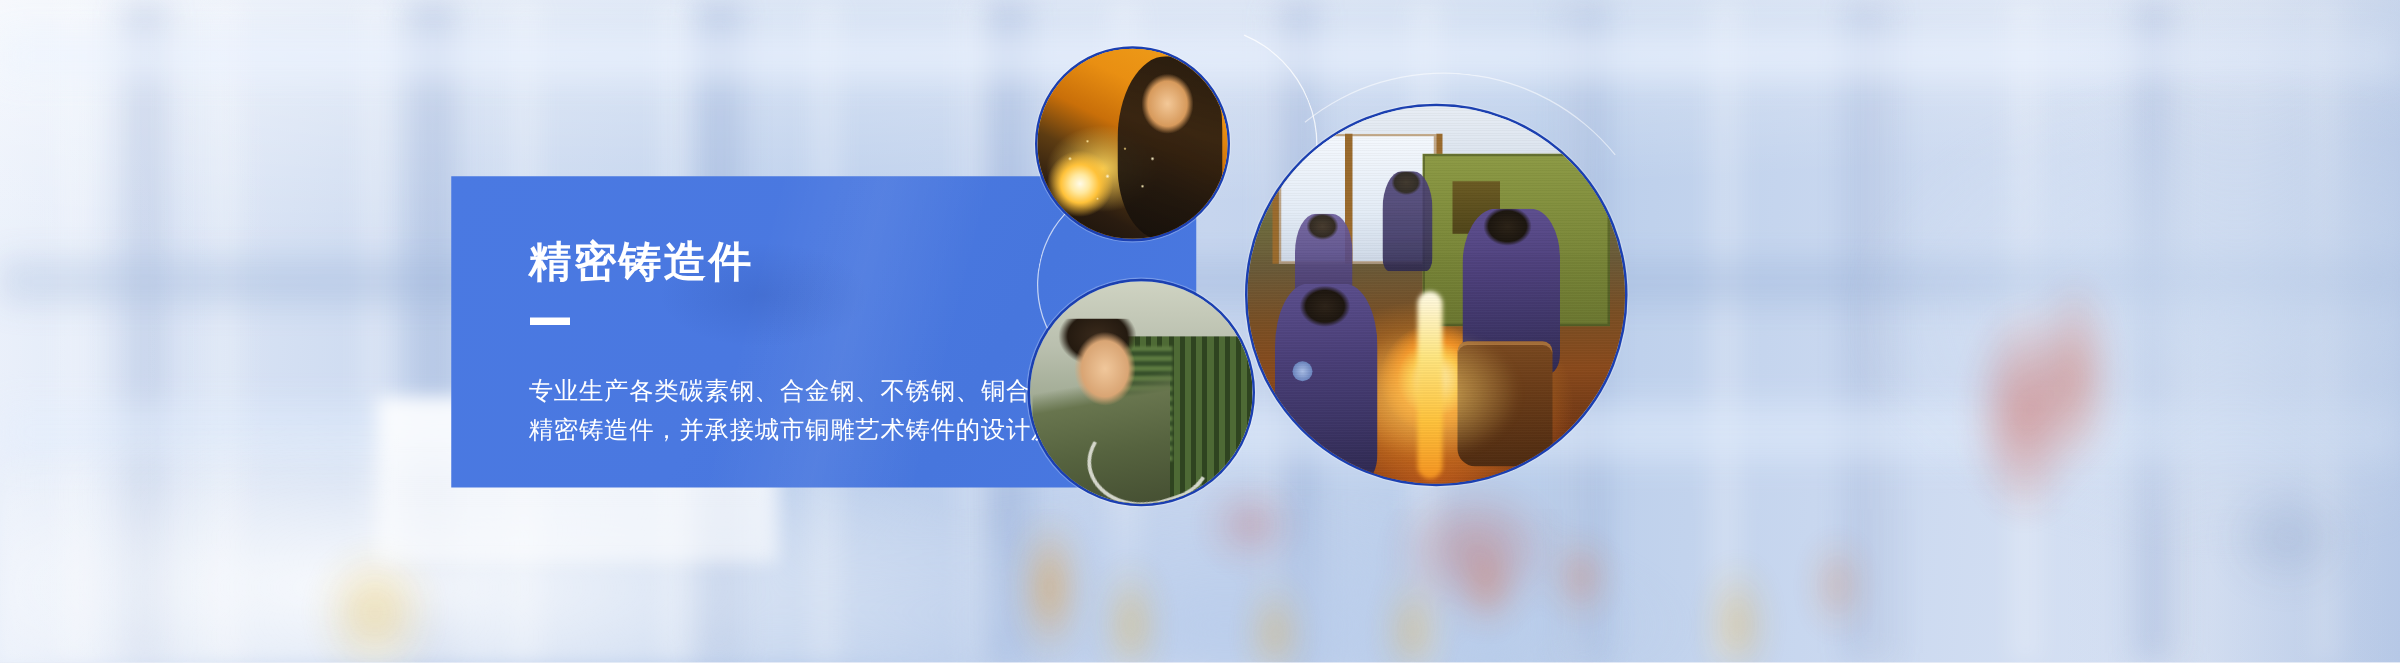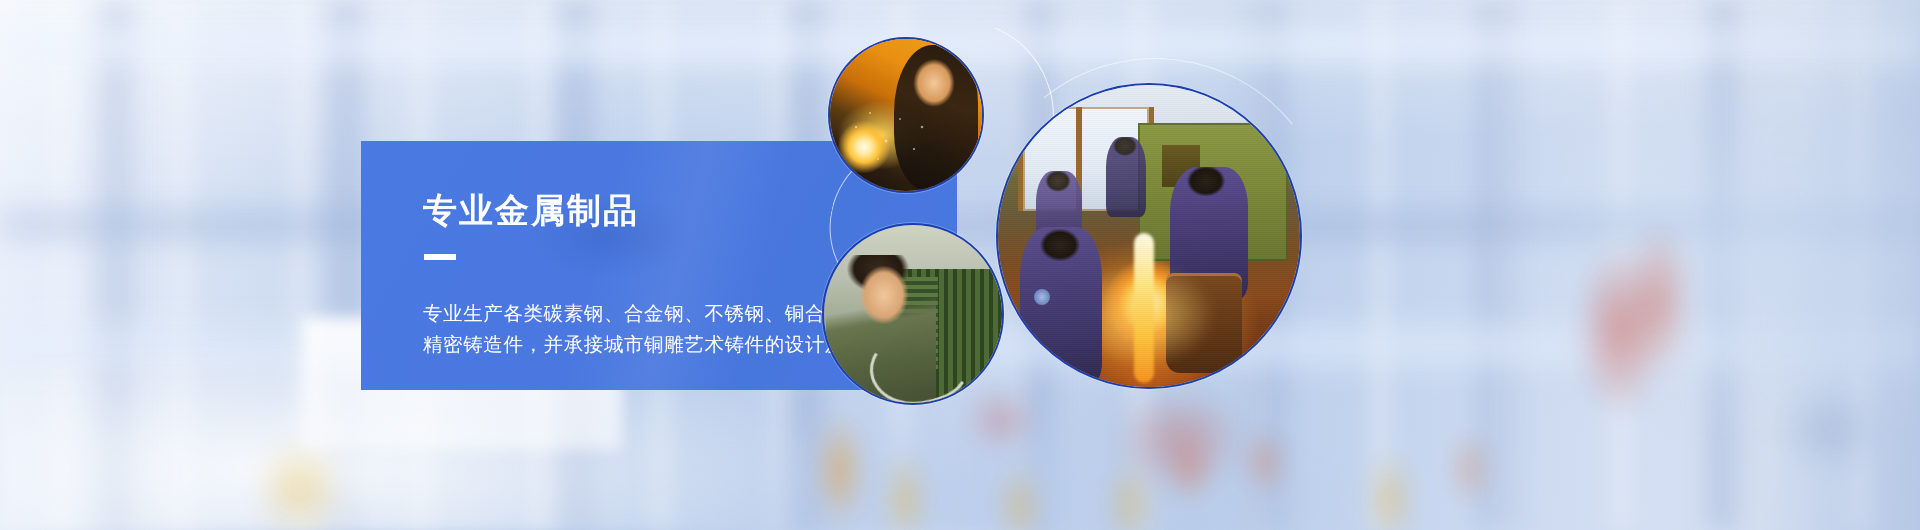--- a/index.html
+++ b/index.html
@@ -319,21 +319,21 @@
   <div class="bg-layer bg-beams"></div>
   <div class="bg-layer bg-floor"></div>
   <div class="bg-layer bg-accents"></div>
   <div class="bg-layer bg-vignette"></div>
 
   <div class="white-slab"></div>
 
   <div id="info-panel">
     <div class="sheen"></div>
 
-    <h1 class="panel-title">专业金属制品</h1>
+    <h1 class="panel-title">精密铸造件</h1>
 
     <div class="panel-divider"></div>
 
     <div class="panel-desc">
       <span class="line">专业生产各类碳素钢、合金钢、不锈钢、铜合金等</span>
       <span class="line">精密铸造件，并承接城市铜雕艺术铸件的设计及制造</span>
     </div>
   </div>
 
   <div id="collage">

